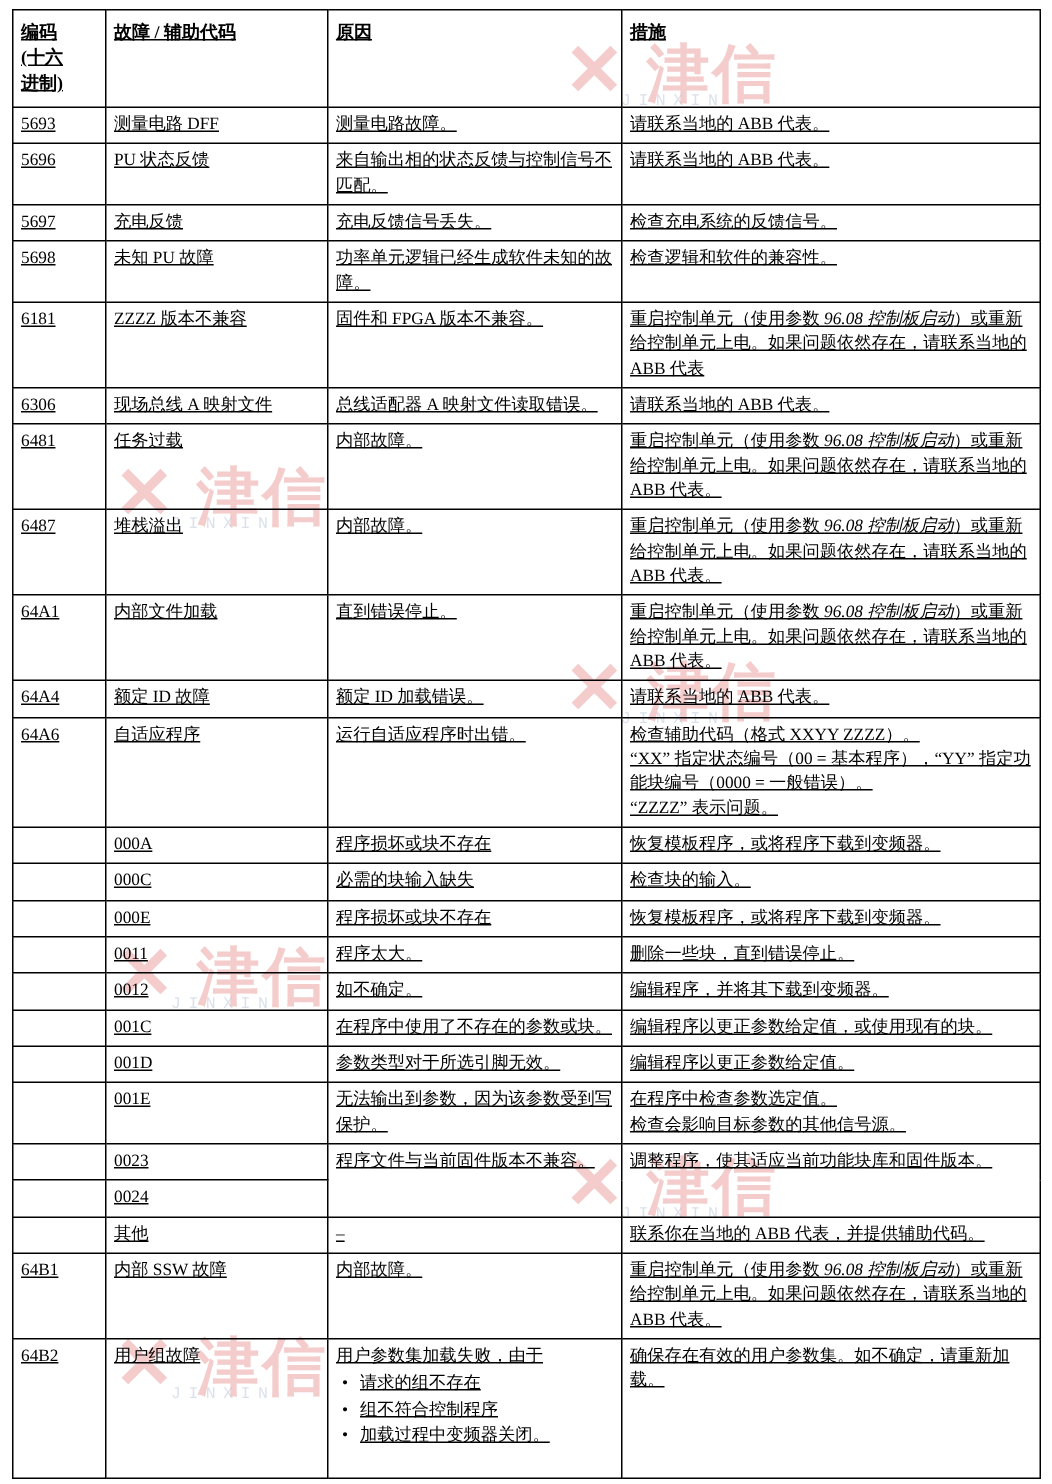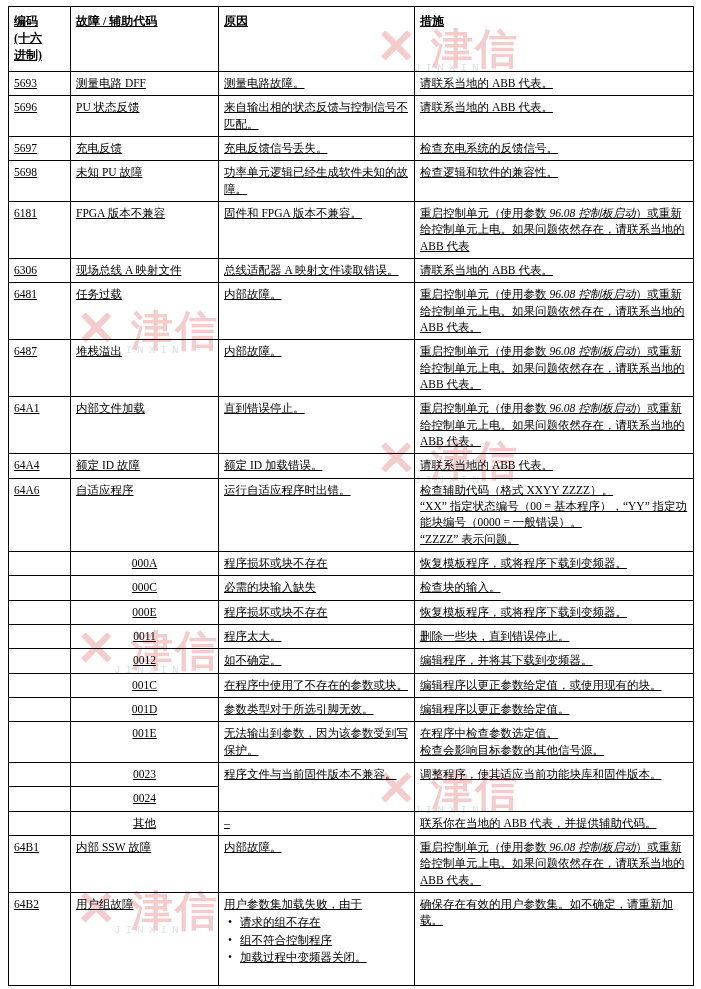--- a/index.html
+++ b/index.html
@@ -75,21 +75,21 @@
     font-size: 12px;
     padding-top: 6px;
     padding-bottom: 7px;
   }
   col.c1 { width: 62px; }
   col.c2 { width: 148px; }
   col.c3 { width: 196px; }
   col.c4 { width: 279px; }
   .code-cell { white-space: pre-line; }
   .sub-code {
-    text-align: center;
+    text-align: left;
     padding-right: 6px;
   }
   .italic { font-style: italic; }
   ul.bul {
     margin: 2px 0 16px 0;
     padding-left: 14px;
     list-style: none;
   }
   ul.bul li {
     position: relative;
@@ -171,21 +171,21 @@
 
       <tr>
         <td>5698</td>
         <td>未知 PU 故障</td>
         <td>功率单元逻辑已经生成软件未知的故障。</td>
         <td>检查逻辑和软件的兼容性。</td>
       </tr>
 
       <tr>
         <td>6181</td>
-        <td>FPGA 版本不兼容</td>
+        <td>ZZZZ 版本不兼容</td>
         <td>固件和 FPGA 版本不兼容。</td>
         <td><span>重启控制单元（使用参数 </span><span class="italic">96.08 </span><span class="italic">控制板启动</span><span>）或重新给控制单元上电。如果问题依然存在，请联系当地的 ABB 代表</span></td>
       </tr>
 
       <tr>
         <td>6306</td>
         <td>现场总线 A 映射文件</td>
         <td>总线适配器 A 映射文件读取错误。</td>
         <td>请联系当地的 ABB 代表。</td>
       </tr>

